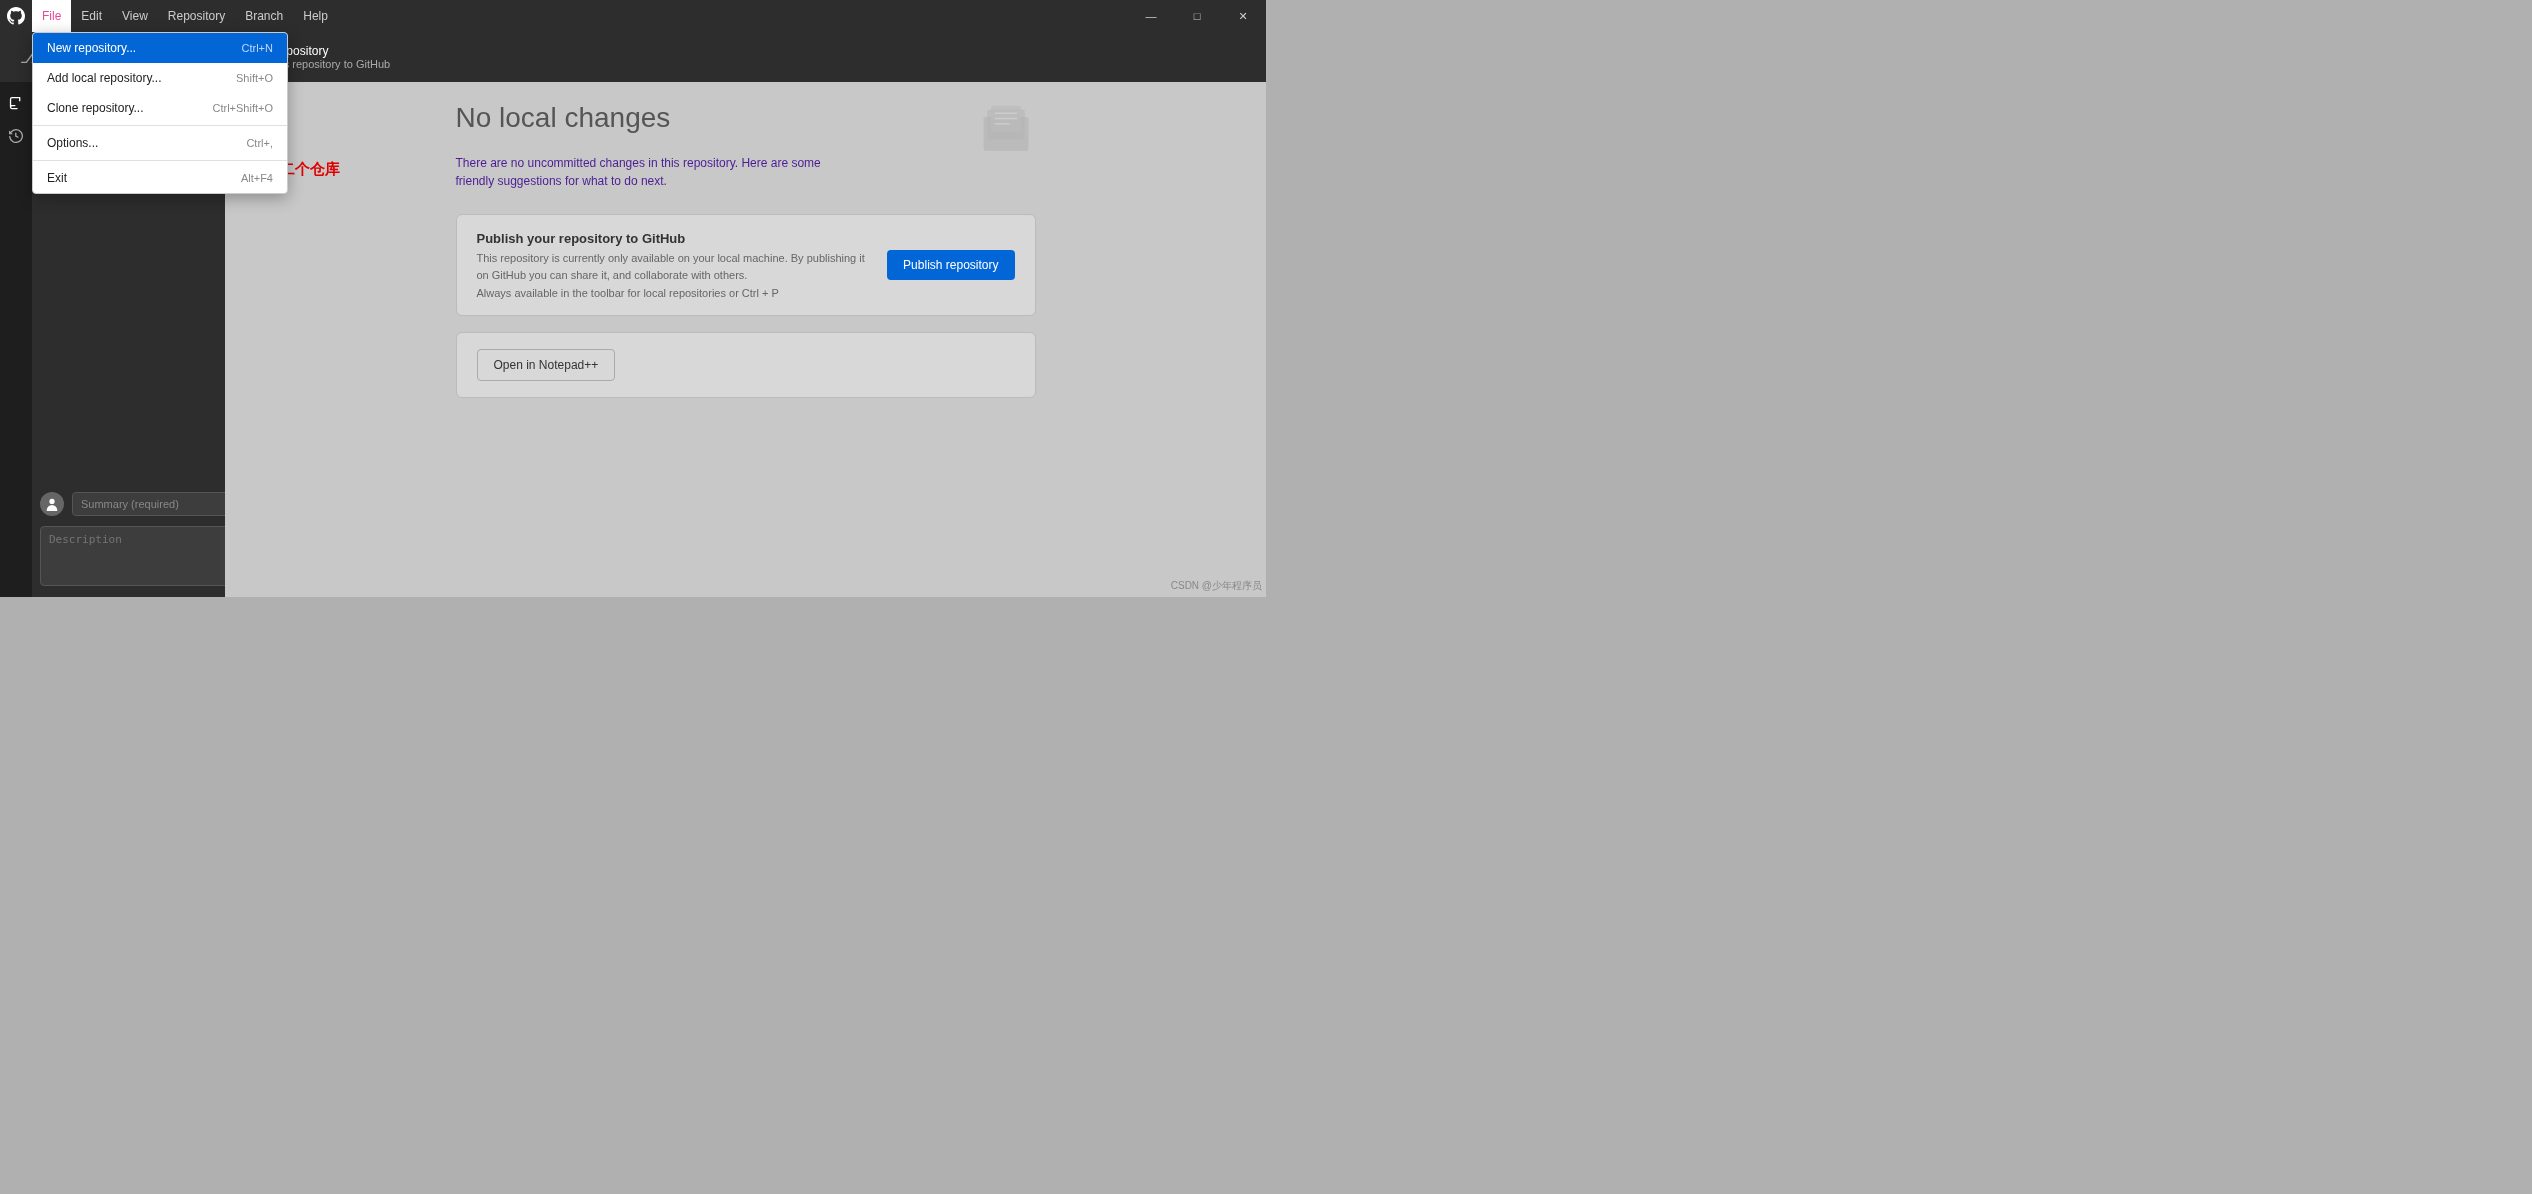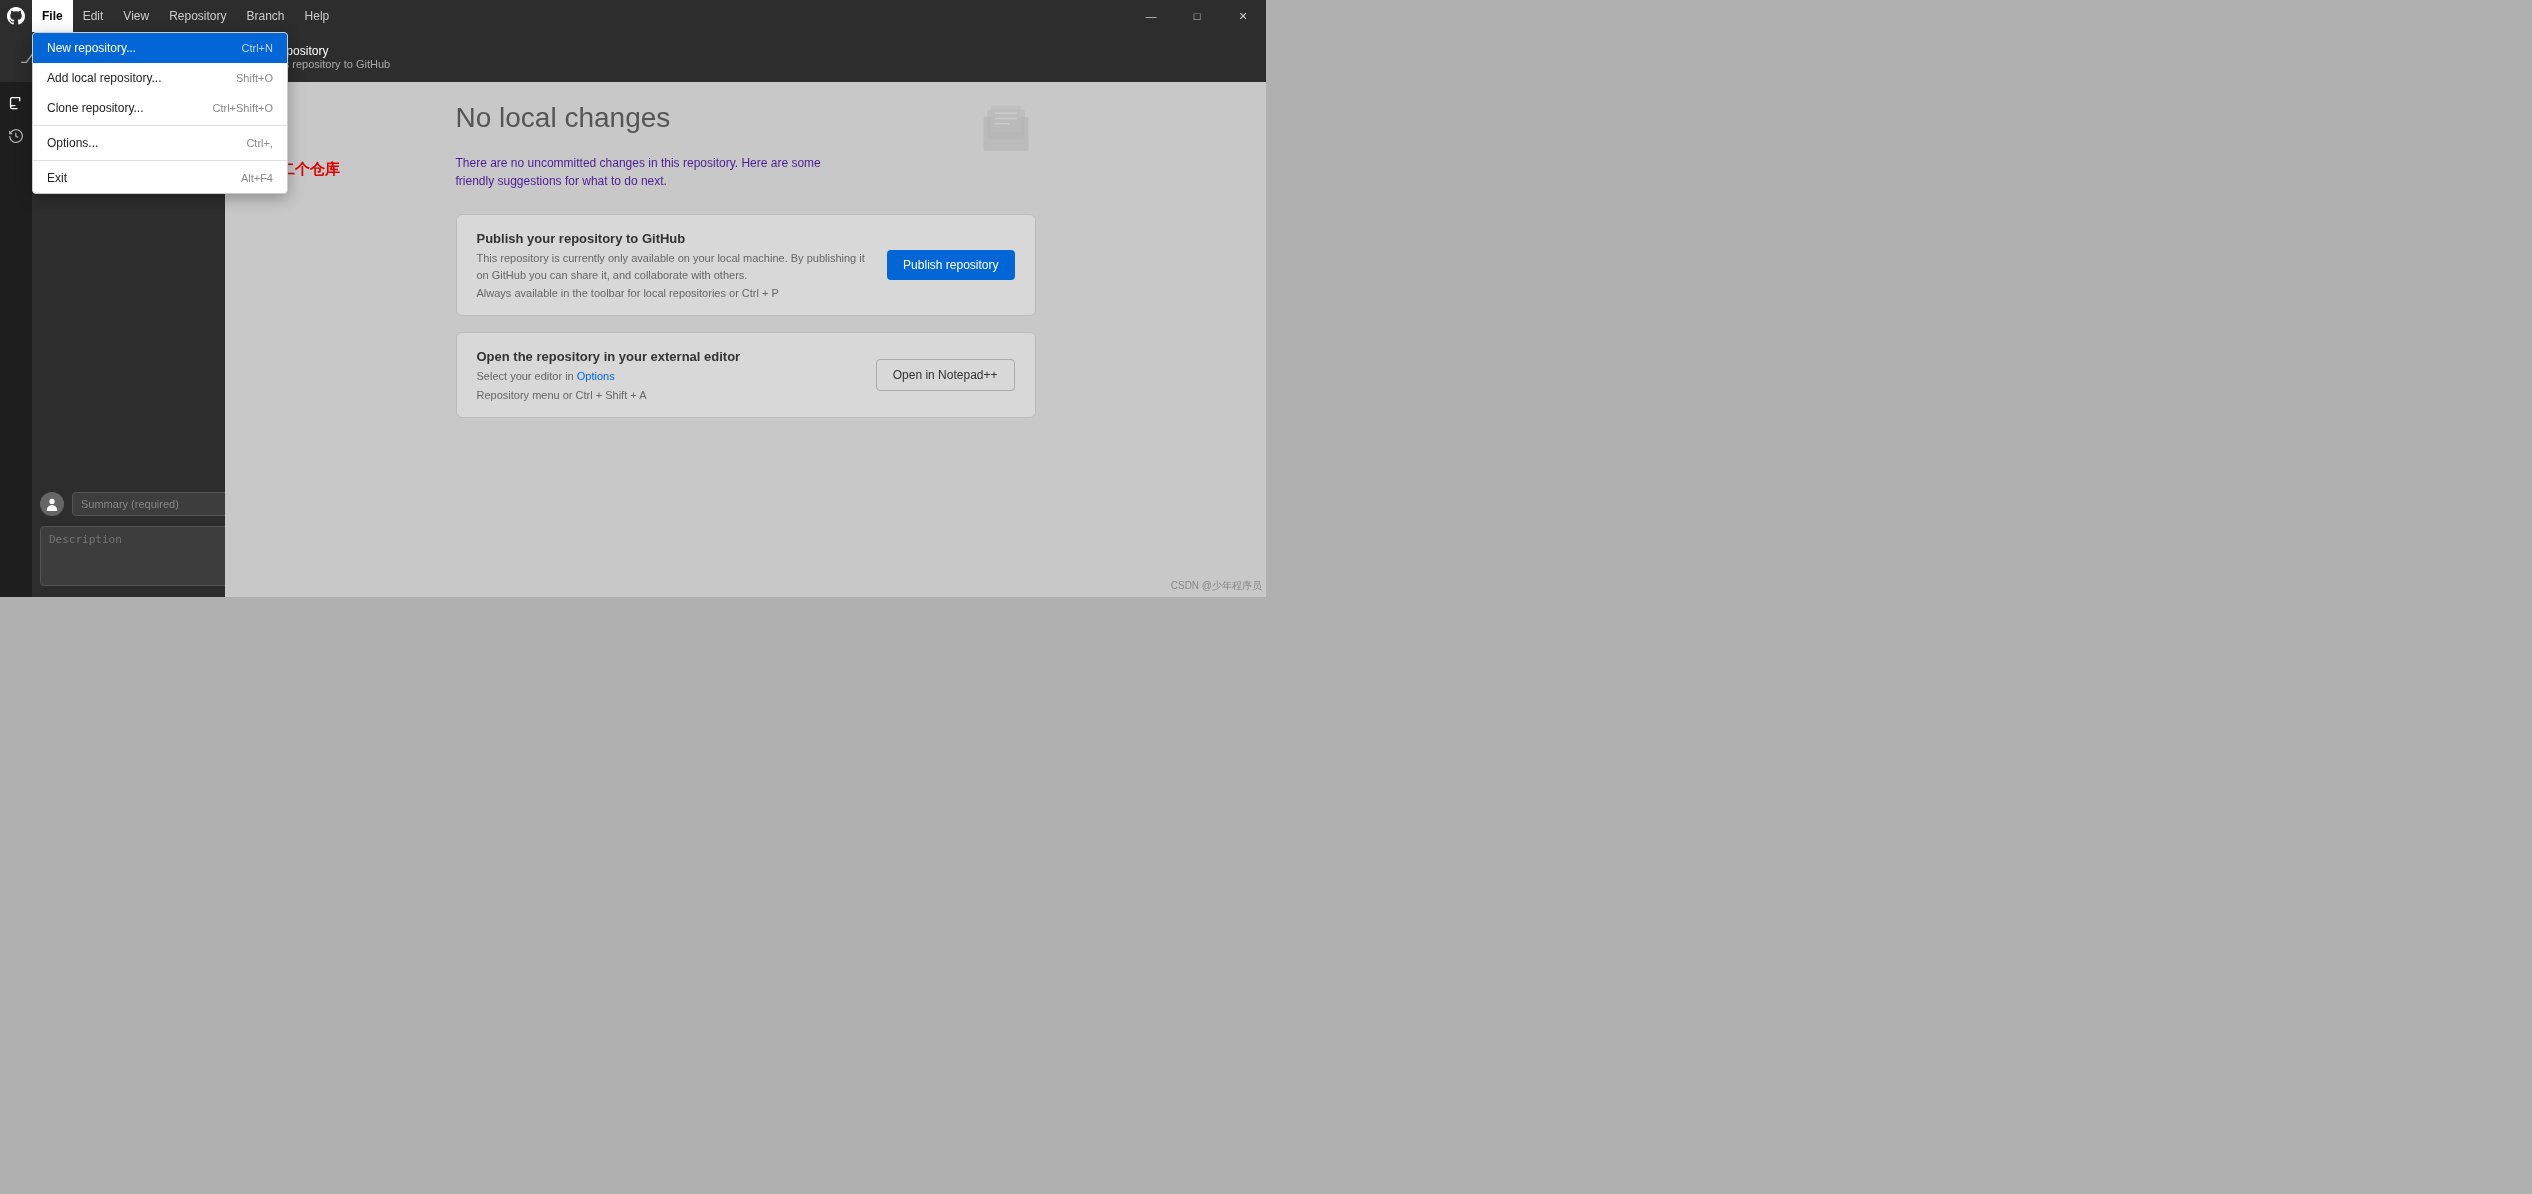--- a/index.html
+++ b/index.html
@@ -51,21 +51,21 @@
     }
     .menu-item {
       padding: 0 10px;
       height: 32px;
       display: flex;
       align-items: center;
       color: #ccc;
       cursor: pointer;
       font-size: 12px;
     }
-    .menu-item.active { background: #fff; color: #000000; font-weight: bold; }
+    .menu-item.active { background: #fff; color: #ec4899; }
 
     
     .toolbar {
       width: 100%;
       height: 50px;
       background: #2d2d2d;
       display: flex;
       align-items: center;
       position: absolute;
       top: 32px;
@@ -449,27 +449,20 @@
     <div class="card">
       <div class="card-text">
         <div class="card-title">Publish your repository to GitHub</div>
         <div class="card-desc">This repository is currently only available on your local machine. By publishing it on GitHub you can share it, and collaborate with others.</div>
         <div class="card-shortcut">Always available in the toolbar for local repositories or Ctrl + P</div>
       </div>
       <button class="btn-primary">Publish repository</button>
     </div>
 
     <div class="card">
-      <div class="card-text">
-        <div class="card-title">Open the repository in your external editor</div>
-        <div class="card-desc">
-          <span>Select your editor in </span><a href="#">Options</a>
-        </div>
-        <div class="card-shortcut">Repository menu or  Ctrl + Shift + A</div>
-      </div>
       <button class="btn-secondary">Open in Notepad++</button>
     </div>
 
   </div>
 </div>
 
 <div class="dropdown-menu">
   <div class="dropdown-item highlighted">
     <span>New repository...</span>
     <span class="shortcut">Ctrl+N</span>

